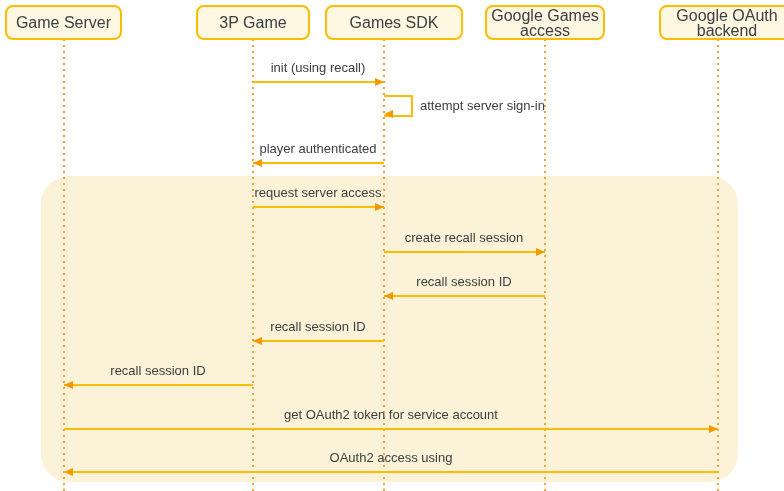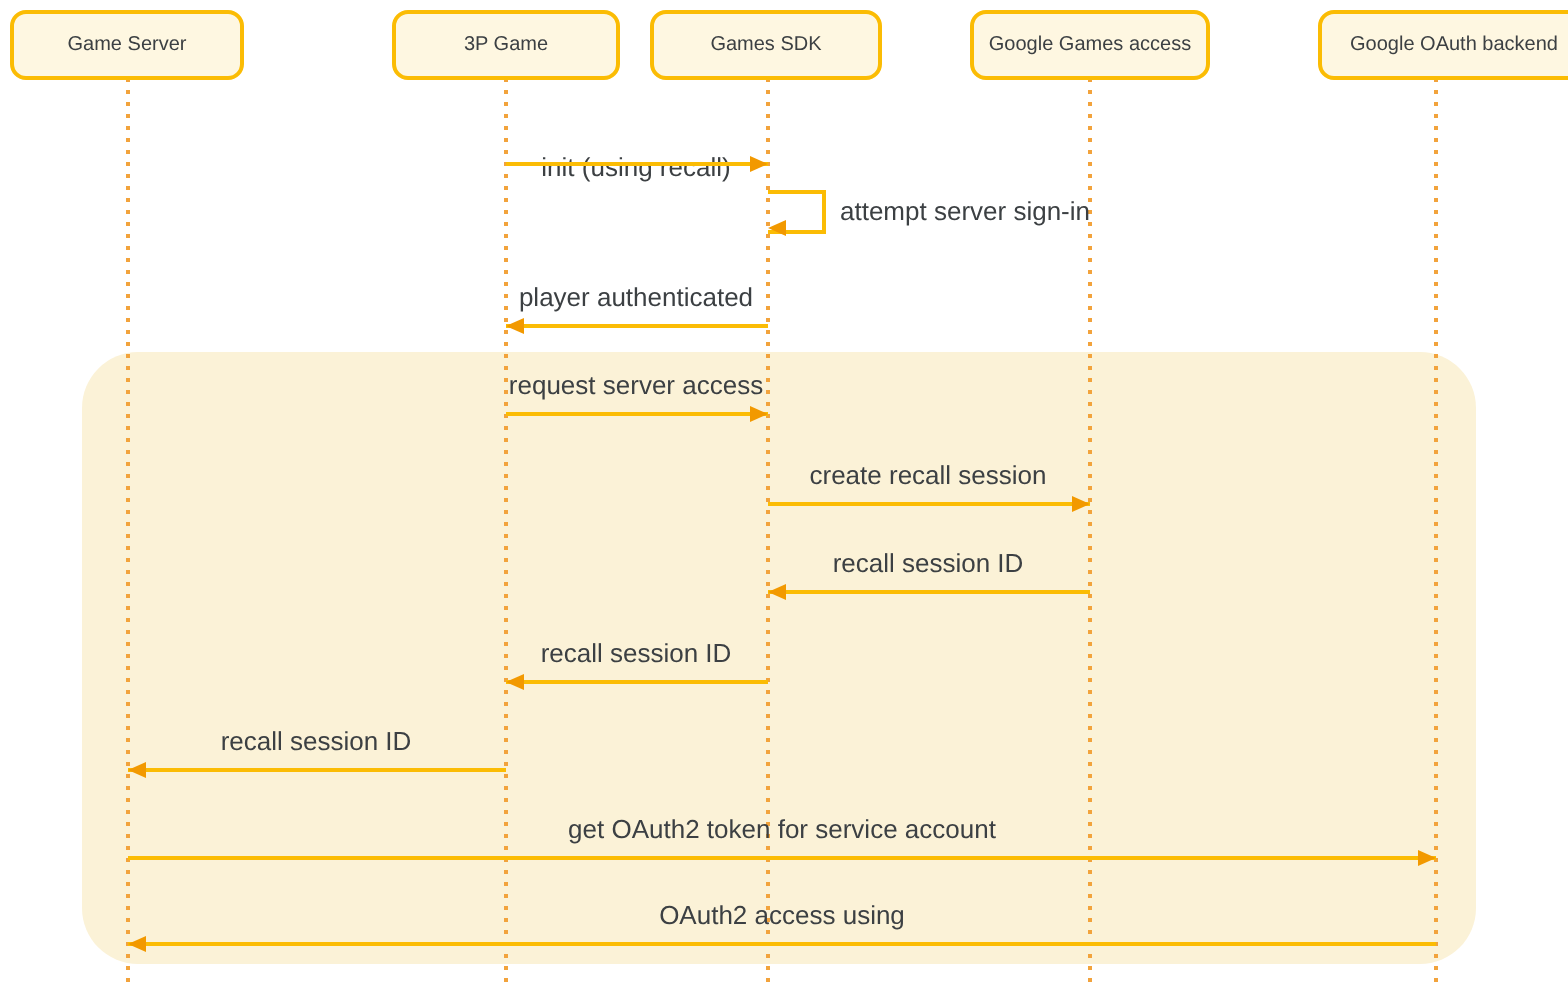--- a/index.html
+++ b/index.html
@@ -27,21 +27,21 @@
       transparent 2px 6px);
   }
   .participant {
     position: absolute;
     top: 5px; height: 35px;
     box-sizing: border-box;
     border: 2px solid var(--box-border, #FBBC04);
     border-radius: 8px;
     background: var(--box-fill, #FEF7E1);
     color: var(--text, #3C4043);
-    font-size: 10px; line-height: 15px;
+    font-size: 16px; line-height: 15px;
     display: flex; align-items: center; justify-content: center;
     text-align: center;
     padding: 0 4px;
   }
   .msg-label {
     position: absolute;
     transform: translateX(-50%);
     font-size: 13px;
     line-height: 16px;
     color: var(--text, #3C4043);
@@ -90,31 +90,31 @@
   <div class="lifeline" style="left:383px;"></div>
   <div class="lifeline" style="left:544px;"></div>
   <div class="lifeline" style="left:717px;"></div>
 
   <div class="participant" style="left:5px;   width:117px;">
       <span>Game Server</span>
     </div>
   <div class="participant" style="left:196px; width:114px;justify-content:center;">
       <span>3P Game</span>
     </div>
-  <div class="participant" style="left:325px; width:116px;">
+  <div class="participant" style="left:325px; width:138px;">
       <span>Games SDK</span>
     </div>
   <div class="participant" style="left:485px; width:120px;">
       <span>Google Games access</span>
     </div>
   <div class="participant" style="left:659px; width:136px;">
       <span>Google OAuth backend</span>
     </div>
 
-  <div class="msg-label" style="left:318px; top:76px;">init (using recall)</div>
+  <div class="msg-label" style="left:318px; top:60px;">init (using recall)</div>
   <div class="arrow right" style="left:253px; top:81px; width:131px;">
       <i class="head"></i>
     </div>
 
   <div class="selfloop" style="left:384px; top:95px; width:29px; height:22px;">
       <i class="head"></i>
     </div>
   <div class="msg-label anchor-left" style="left:420px; top:98px;">attempt server sign-in</div>
 
   <div class="msg-label" style="left:318px; top:141px;">player authenticated</div>

